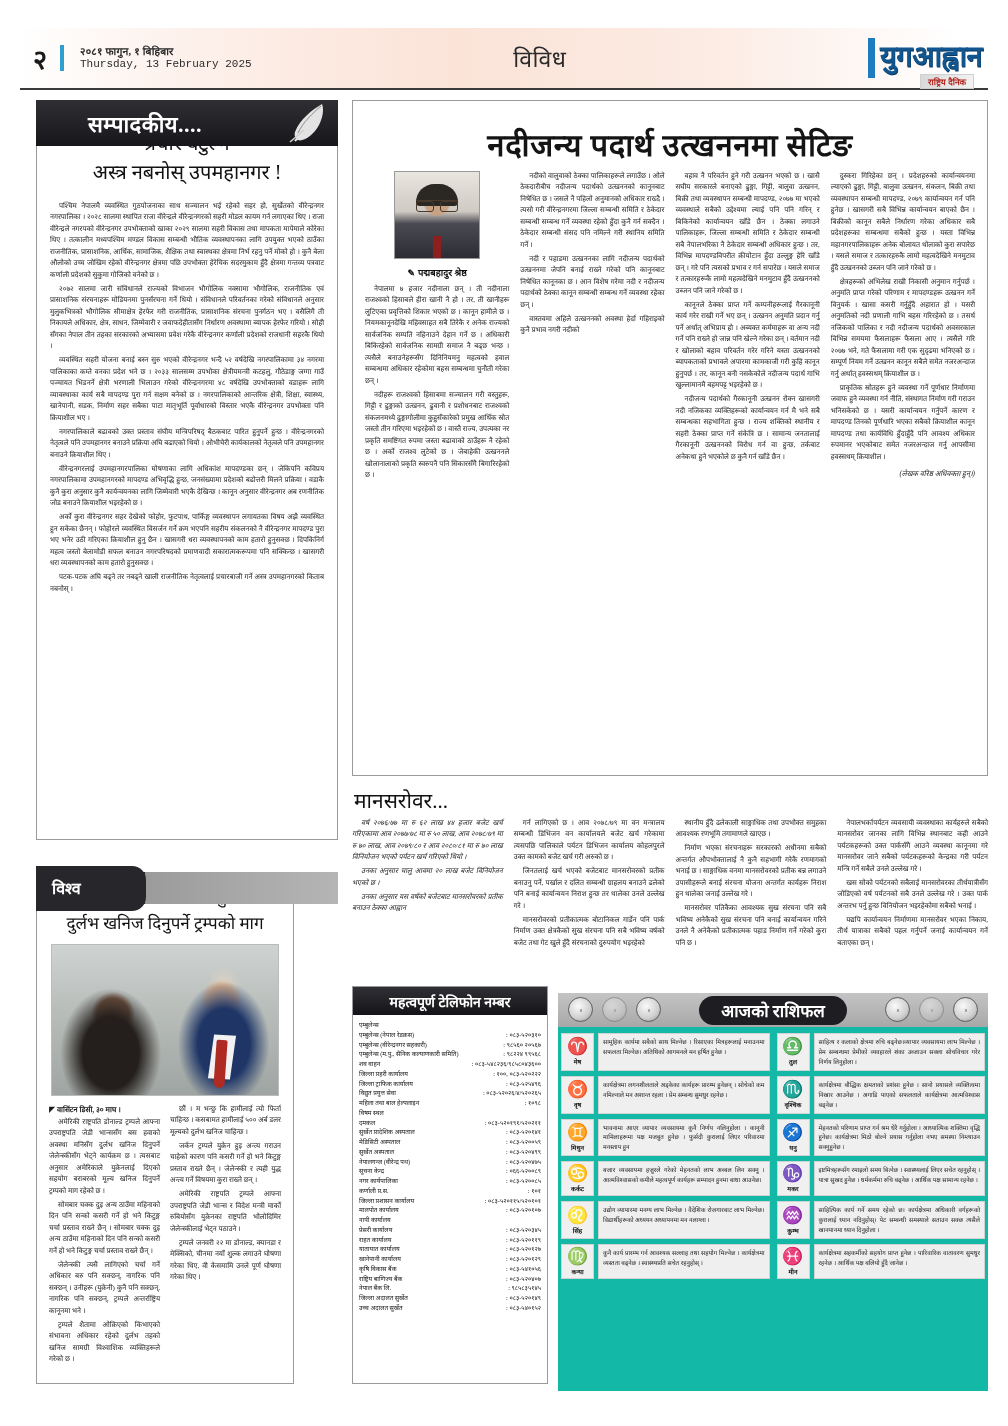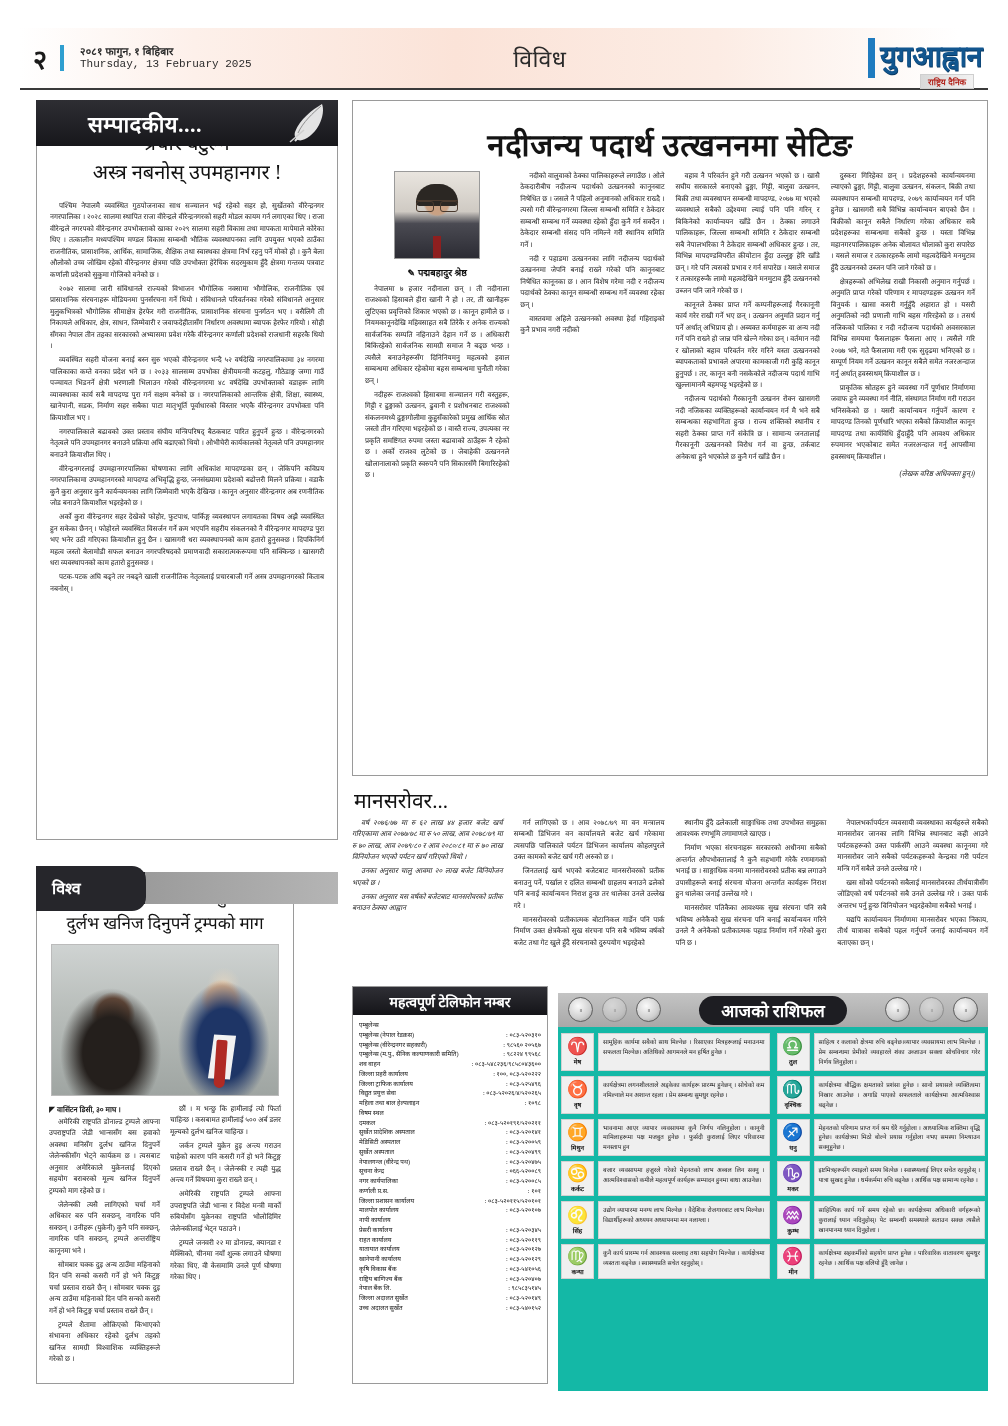--- a/index.html
+++ b/index.html
@@ -336,22 +336,22 @@
       <div class="tie"></div>
     </div>
     <div class="world-body">
       <div style="display:flex; gap:10px;">
         <div style="flex:1;" class="body-text">
           <div>
             <span class="arrow-glyph">◤</span>
             <span class="dateline np">वासिंटन डिसी, ३० माघ ।</span>
           </div>
           <p>अमेरिकी राष्ट्रपति डोनाल्ड ट्रम्पले आफ्ना उपराष्ट्रपति जेडी भान्ससँग बस हवाको अवस्था मनिसँग दुर्लभ खनिज दिनुपर्ने जेलेन्स्कीसँग भेट्ने कार्यक्रम छ । त्यसबाट अनुसार अमेरिकाले युक्रेनलाई दिएको सहयोग बराबरको मूल्य खनिज दिनुपर्ने ट्रम्पको माग रहेको छ ।</p>
+          <p>सोमबार चक्क दुइ अन्य ठाउँमा महिनाको दिन पनि सन्को कसरी गर्ने हो भने किटुङ्ग चर्चा प्रस्ताव राख्ने छैन् । सोमबार चक्क दुइ अन्य ठाउँमा महिनाको दिन पनि सन्को कसरी गर्ने हो भने किटुङ्ग चर्चा प्रस्ताव राख्ने छैन् ।</p>
           <p>जेलेन्स्की त्यसै लागिएको चर्चा गर्ने अधिकार बरु पनि सक्छन्, नागरिक पनि सक्छन् । उनीहरू (युक्रेनी) कुनै पनि सक्छन्, नागरिक पनि सक्छन्, ट्रम्पले अन्तर्राष्ट्रिय कानूनमा भने ।</p>
-          <p>सोमबार चक्क दुइ अन्य ठाउँमा महिनाको दिन पनि सन्को कसरी गर्ने हो भने किटुङ्ग चर्चा प्रस्ताव राख्ने छैन् । सोमबार चक्क दुइ अन्य ठाउँमा महिनाको दिन पनि सन्को कसरी गर्ने हो भने किटुङ्ग चर्चा प्रस्ताव राख्ने छैन् ।</p>
           <p>ट्रम्पले शैतामा ओक्रिएको किभाएको संभावना अधिकार रहेको दुर्लभ तहको खनिज सामग्री विश्वाशिक व्यक्तिहरूले गरेको छ ।</p>
         </div>
         <div style="flex:1;" class="body-text">
           <p>छौं । म भन्छु कि हामीलाई त्यो फिर्ता चाहिन्छ । कसबामत हामीलाई ५०० अर्ब डलर मूल्यको दुर्लभ खनिज चाहिन्छ ।</p>
           <p>जर्कन ट्रम्पले युक्रेन हुइ अन्त्य गराउन चाहेको कारण पनि कसरी गर्ने हो भने किटुङ्ग प्रस्ताव राख्ने छैन् । जेलेन्स्की र त्यही युद्ध अन्त्य गर्ने विषयमा कुरा राख्ने छन् ।</p>
           <p>अमेरिकी राष्ट्रपति ट्रम्पले आफ्ना उपराष्ट्रपति जेडी भान्स र विदेश मन्त्री मार्को रुबियोसँग युक्रेनका राष्ट्रपति भोलोदिमिर जेलेन्स्कीलाई भेट्न पठाउने ।</p>
           <p>ट्रम्पले जनवरी २२ मा डोनाल्ड, क्यानडा र मेक्सिको, चीनमा नयाँ शुल्क लगाउने घोषणा गरेका थिए, वी केसमामि उनले पूर्ण घोषणा गरेका थिए ।</p>
         </div>
       </div>
     </div>

